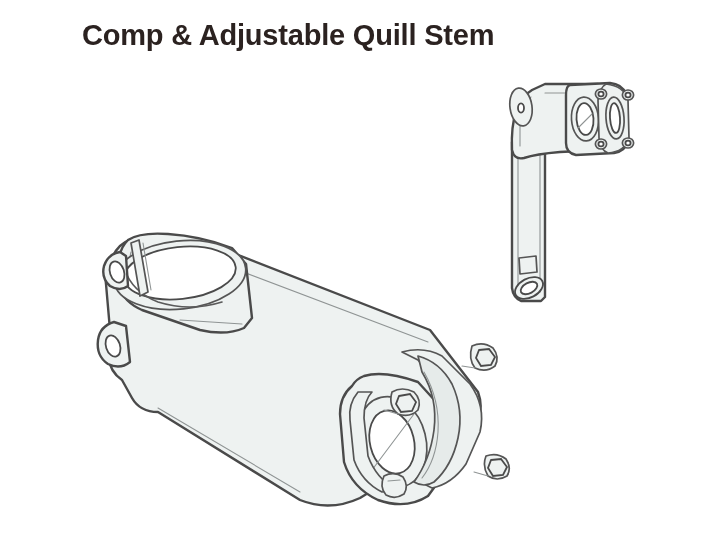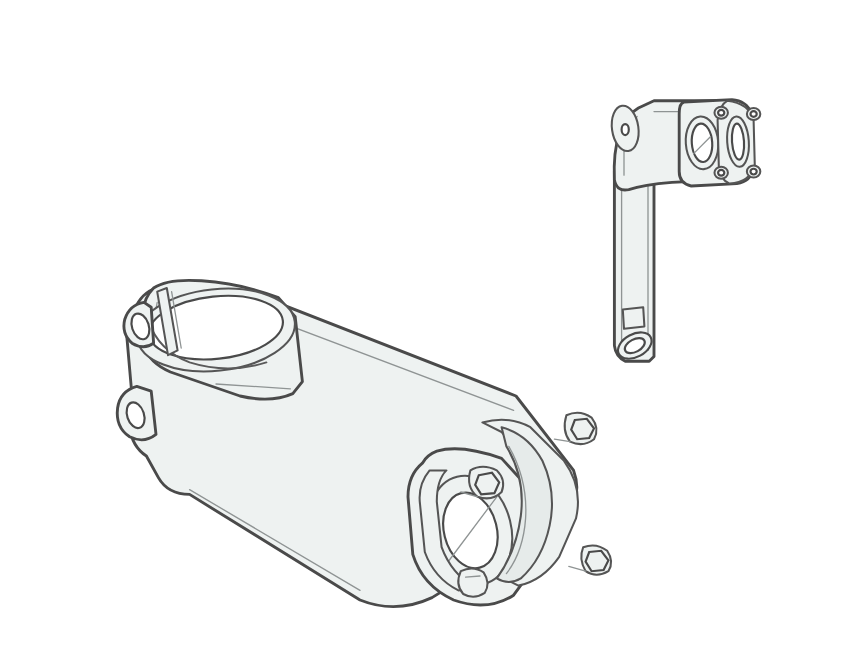--- a/index.html
+++ b/index.html
@@ -39,20 +39,21 @@
     width: 720px;
     height: 540px;
   }
   svg { display: block; }
 </style>
 </head>
 <body>
 
 <div id="page">
 
+  <div id="title">Comp &amp; Adjustable Quill Stem</div>
 
   <div id="artboard">
     <svg width="720" height="540" viewBox="0 0 720 540">
       <defs>
         <style>
           .ln  { fill:none; stroke:#4a4a4a; stroke-width:2.4; stroke-linejoin:round; stroke-linecap:round; }
           .ln2 { fill:none; stroke:#5a5a5a; stroke-width:1.6; stroke-linejoin:round; stroke-linecap:round; }
           .lnt { fill:none; stroke:#8f9494; stroke-width:1.1; stroke-linejoin:round; stroke-linecap:round; }
           .bd  { fill:#eef2f1; stroke:#4a4a4a; stroke-width:2.4; stroke-linejoin:round; stroke-linecap:round; }
           .bd2 { fill:#eef2f1; stroke:#555; stroke-width:1.7; stroke-linejoin:round; stroke-linecap:round; }

